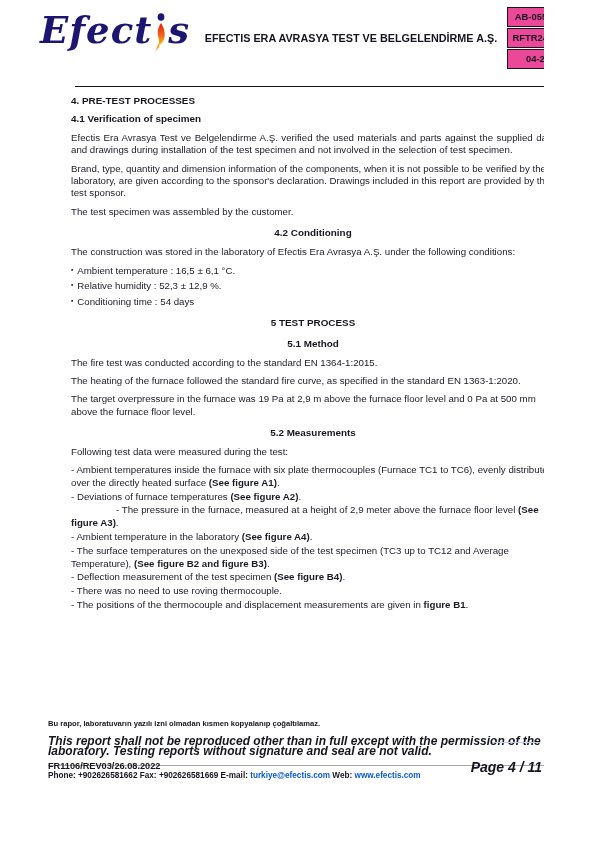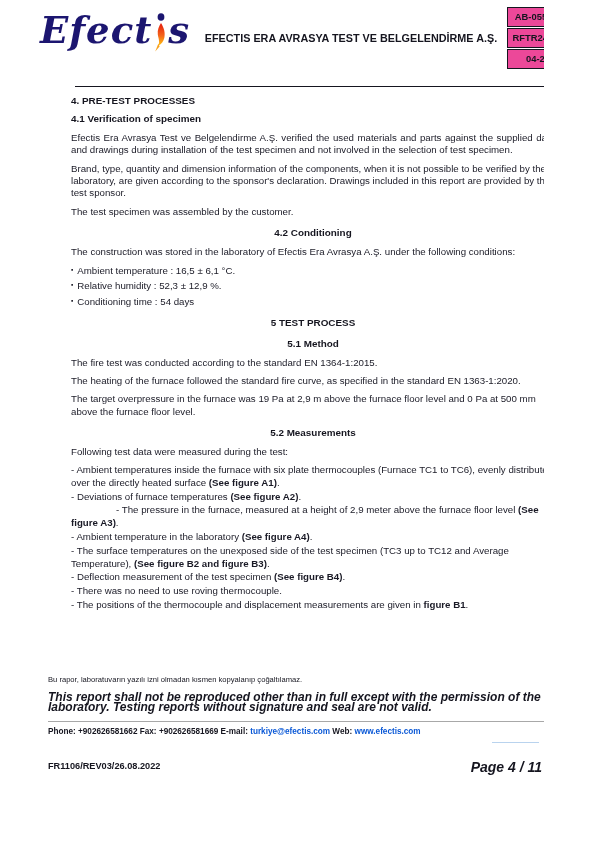--- a/index.html
+++ b/index.html
@@ -34,21 +34,21 @@
   .h-sp { margin-top:9px;text-align:center; }
   ul.cond { list-style:none; margin:1px 0 7px 0; padding:0; }
   ul.cond li { margin:0 0 2.5px 0; }
   ul.cond .blt { font-size:6.5px; vertical-align:1.5px; margin-right:4px; }
   .mi { margin:0 0 1px 0 !important; line-height:12.8px; }
   .mi b { font-weight:bold; }
   .indent-first { text-indent:45px; }
 
   
   footer { position:absolute; left:48px; top:675px; width:522px; }
-  .fn { font-size:7.6px; font-weight:normal; line-height:10.6px; color:#15151f; }
+  .fn { font-size:7.6px; font-weight:bold; line-height:10.6px; color:#15151f;margin-top:44px; }
   .fn-en { font-size:12px; font-weight:bold; font-style:italic; line-height:10.2px; margin-top:6px; color:#15151f; }
   .f-rule { border-top:1px solid #a8a8a8; margin:9px 0 5px 0; width:507px; }
   .contact { font-size:8.2px; font-weight:bold; color:#15151f; white-space:nowrap; }
   .contact .lnk { color:#0a58d6; text-decoration:none; cursor:pointer; }
   .u-seg { position:absolute; border-top:1.3px solid #b9d3ee; }
   .u1 { left:444px; top:67px; width:47px; }
   .u2 { left:503px; top:71px; width:33px; }
   .docref { position:absolute; left:48px; top:761px; font-size:9.2px; font-weight:bold; color:#15151f; }
   .pageno { position:absolute; left:470px; top:759px; width:72px; text-align:right;
             font-size:14px; font-weight:bold; font-style:italic; color:#15151f; }

